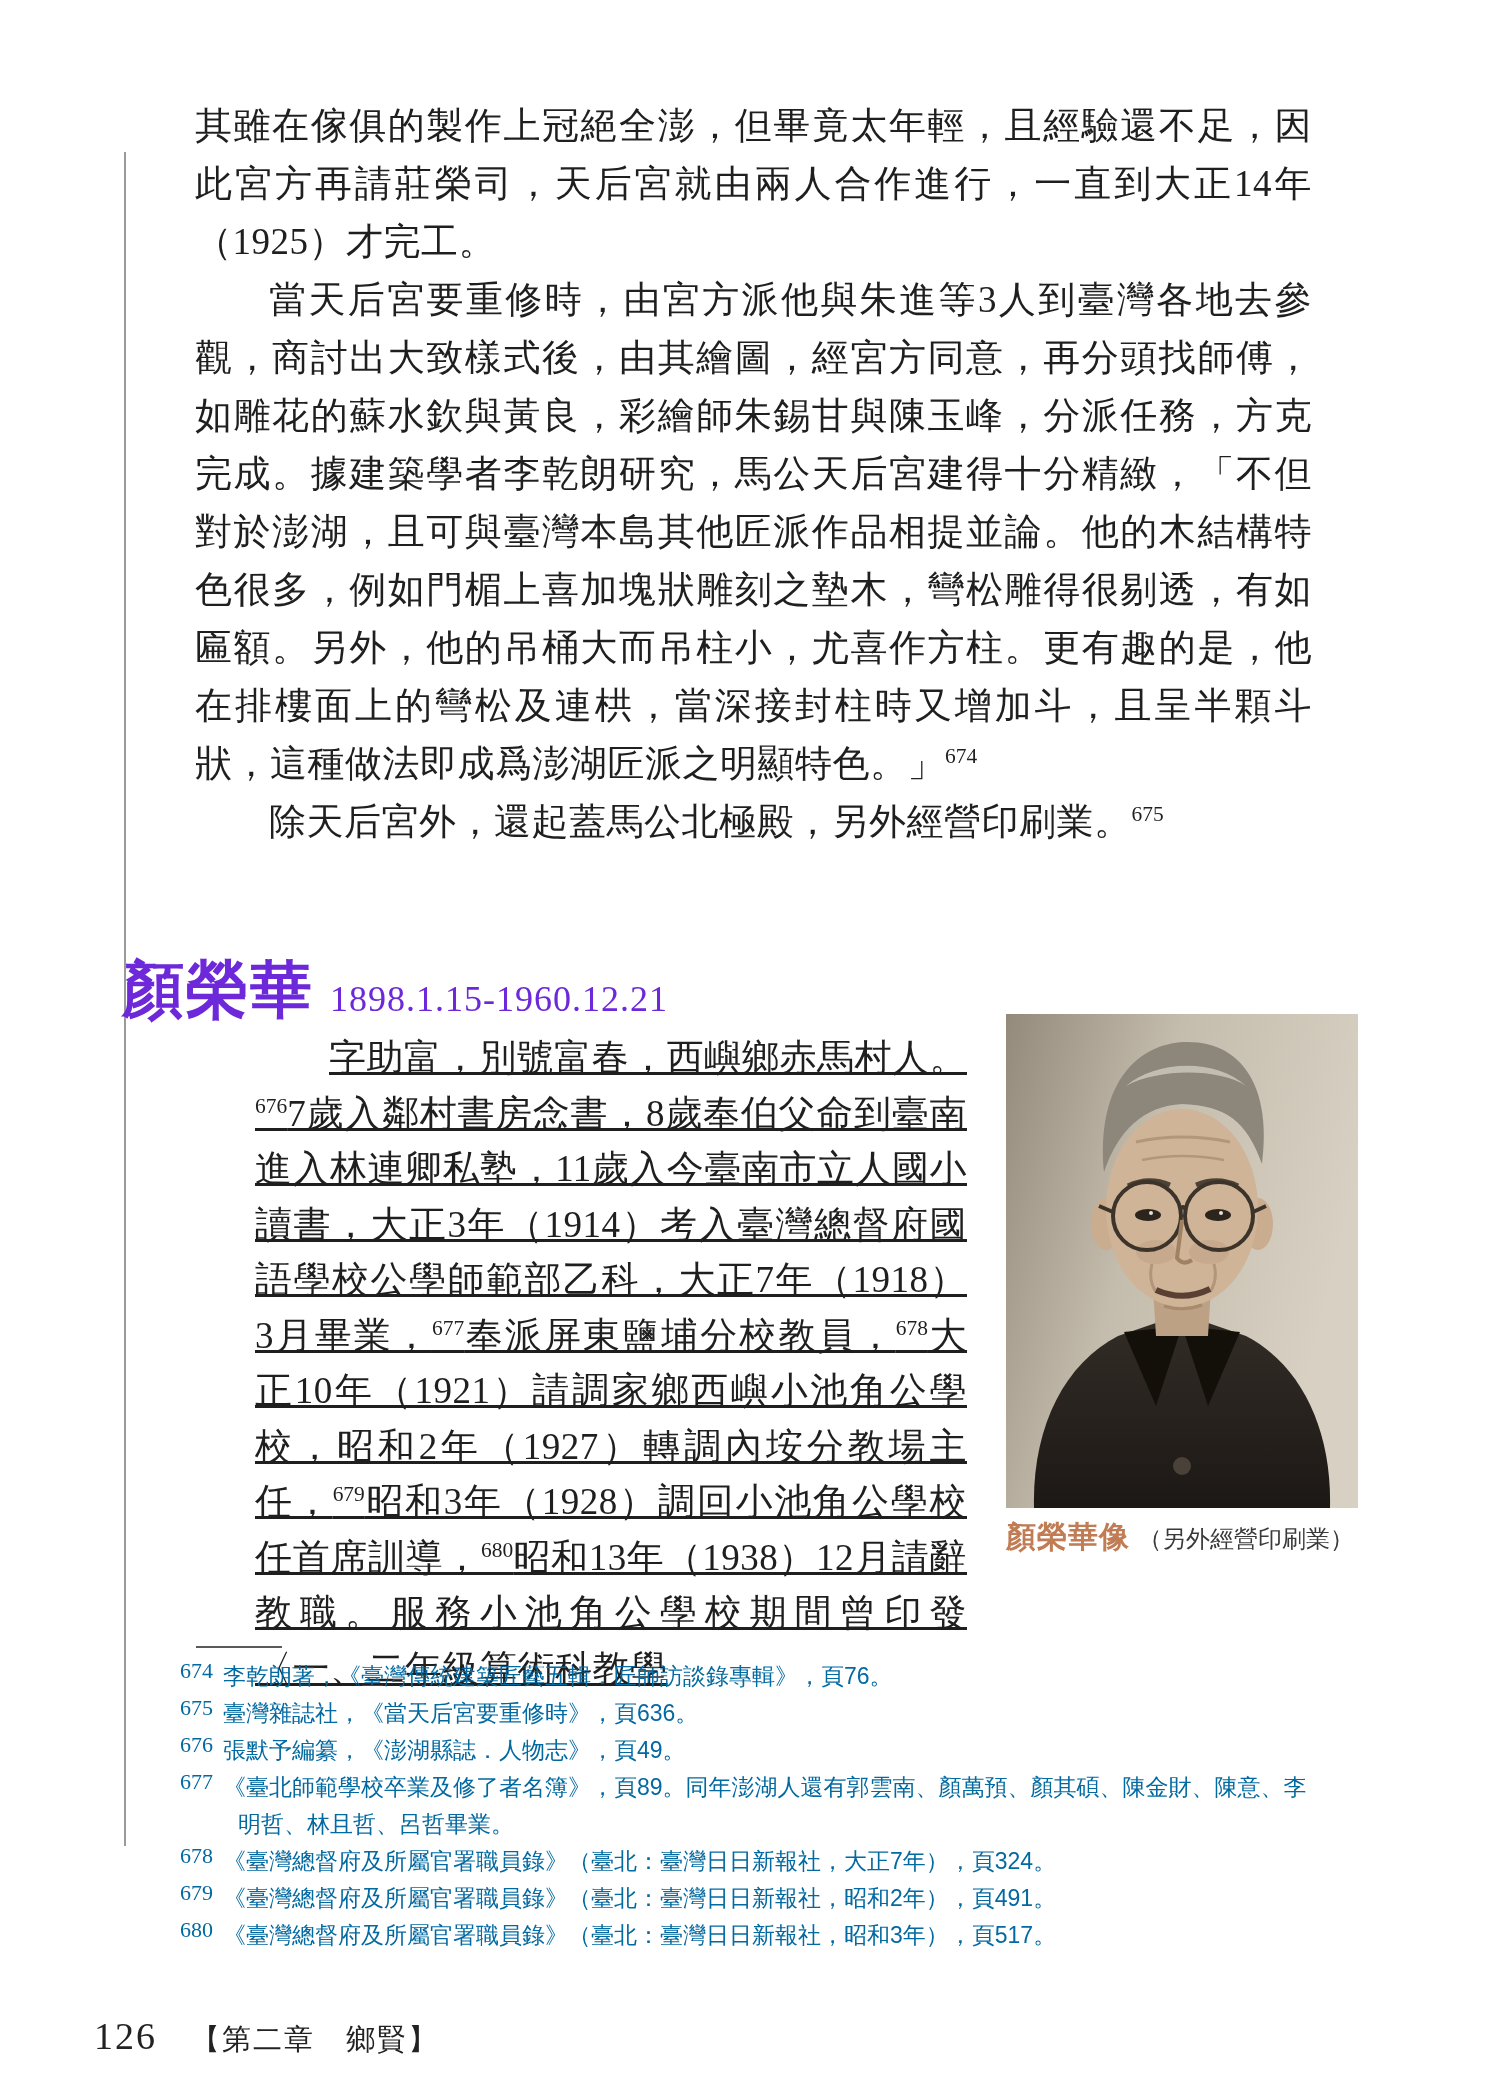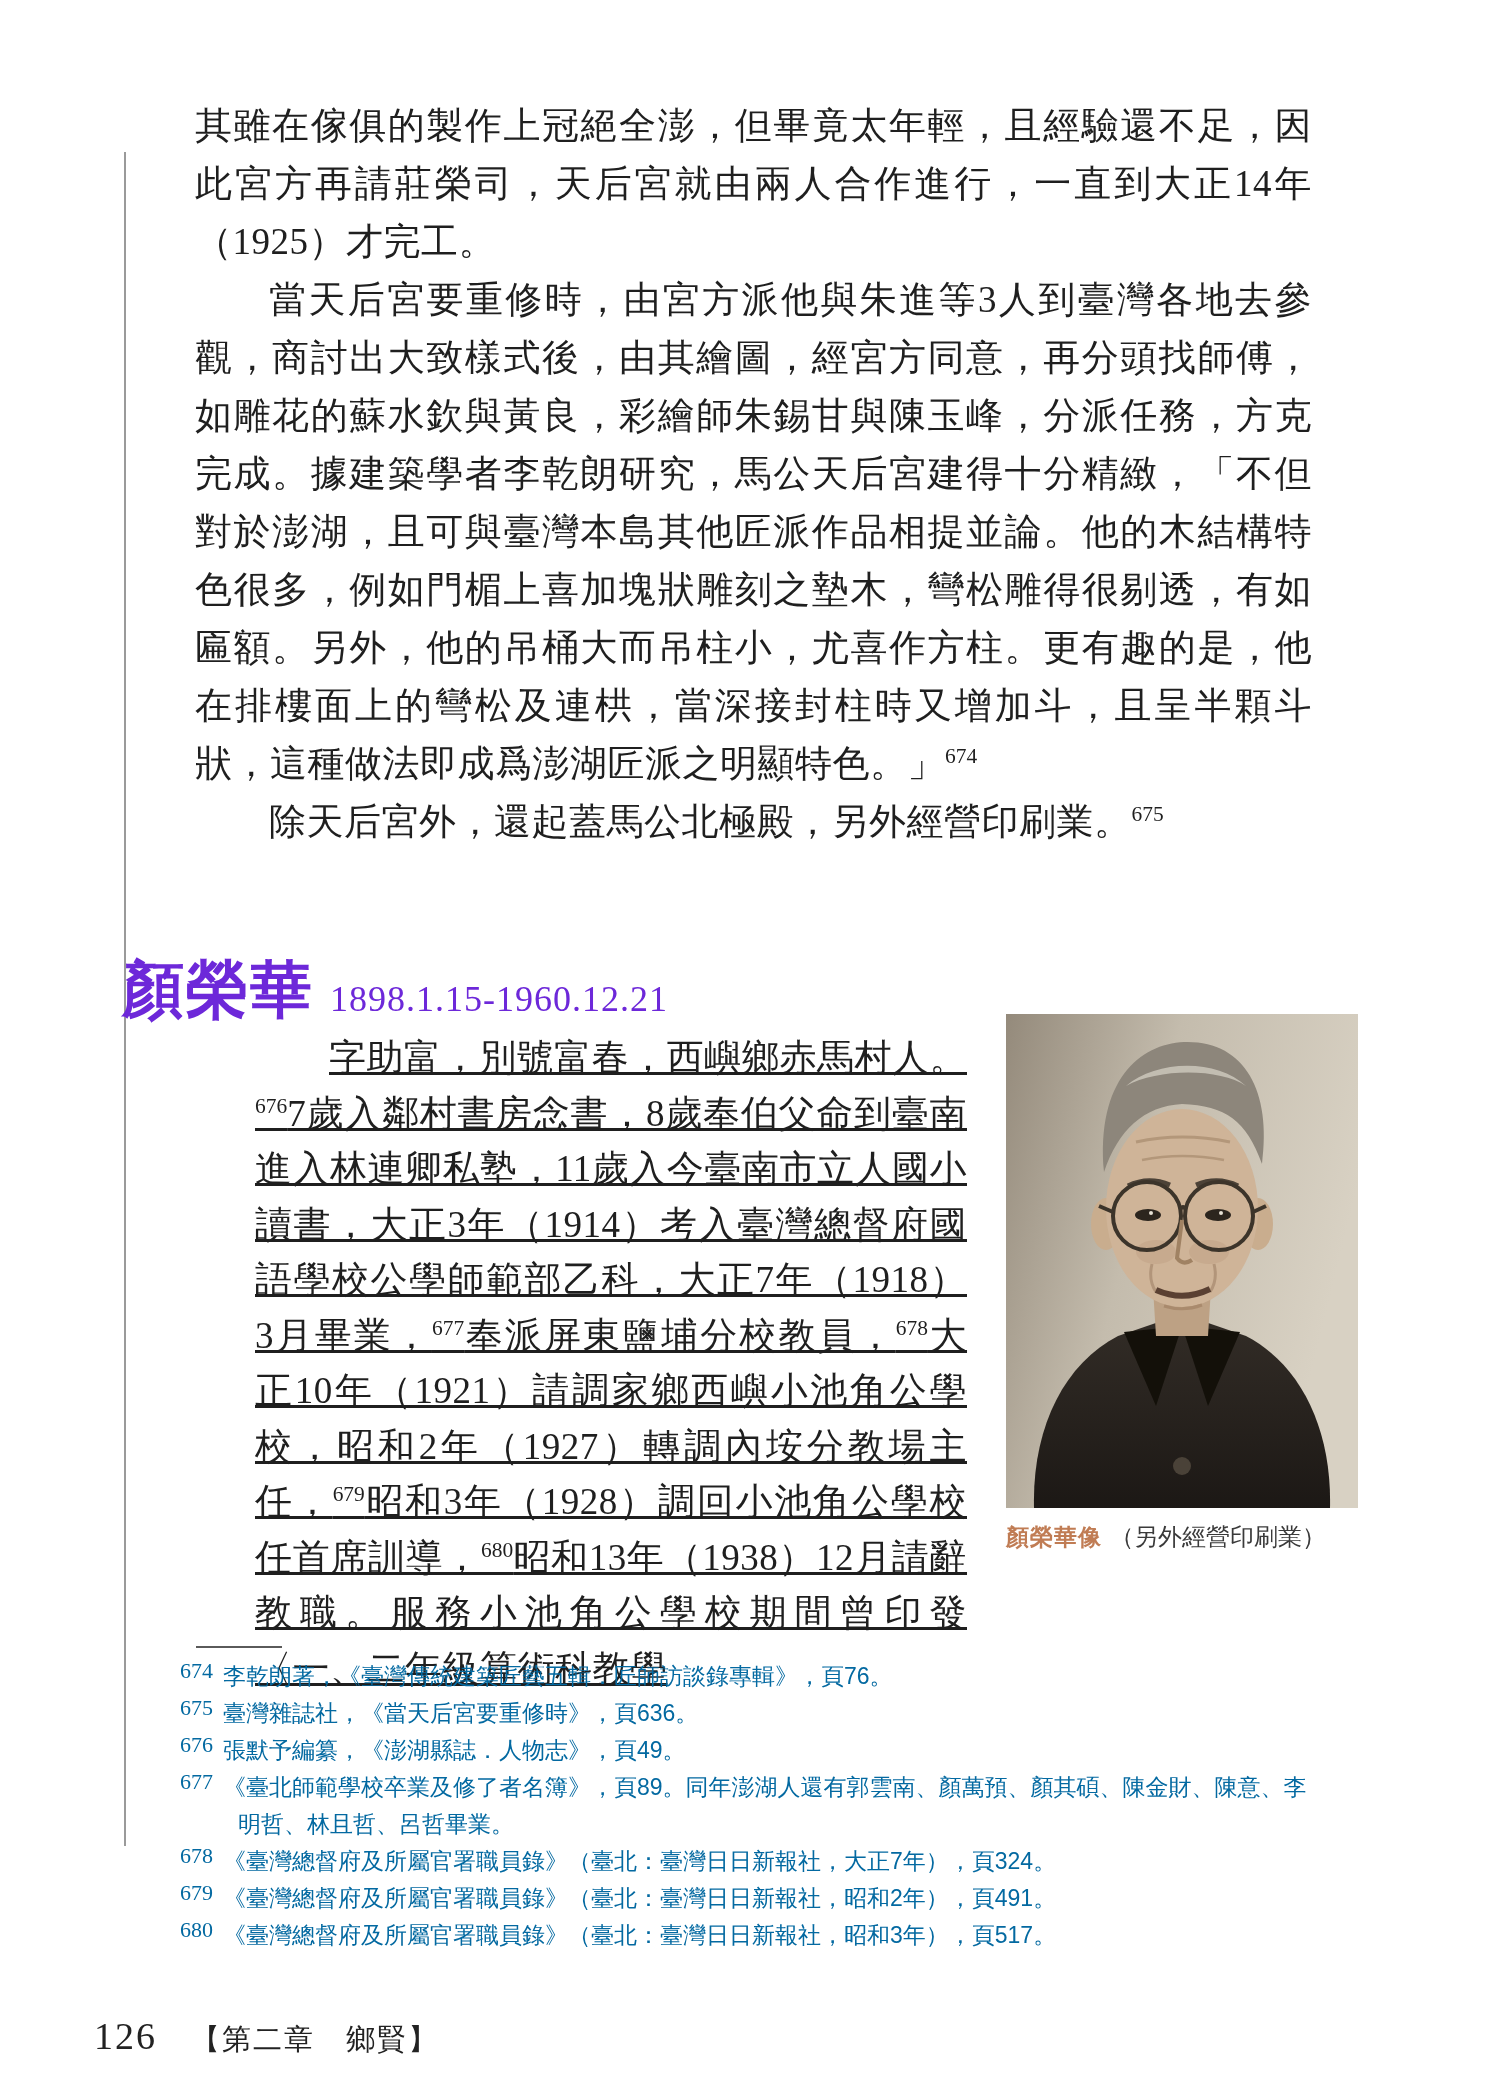--- a/index.html
+++ b/index.html
@@ -56,21 +56,21 @@
   }
   .photo svg { display:block; width:100%; height:100%; }
   
   .caption {
     position:absolute; left:1006px; top:1520px; width:440px;
     font-family:"Liberation Sans","DejaVu Sans",sans-serif;
     font-size:24px; line-height:34px; color:#3a3a3a;
     white-space:nowrap;
   }
   .caption .cap-title {
-    color:#c07c54; font-weight:700; font-size:23px; margin-right:8px;
+    color:#c07c54; font-weight:700; font-size:30px; margin-right:8px;
     letter-spacing:1px;
   }
   
   .fnrule {
     position:absolute; left:196px; top:1646px;
     width:86px; height:2px; background:#5a5a5a;
   }
   .footnotes {
     position:absolute; left:180px; top:1658px; width:1128px;
     font-family:"Liberation Sans","DejaVu Sans",sans-serif;

